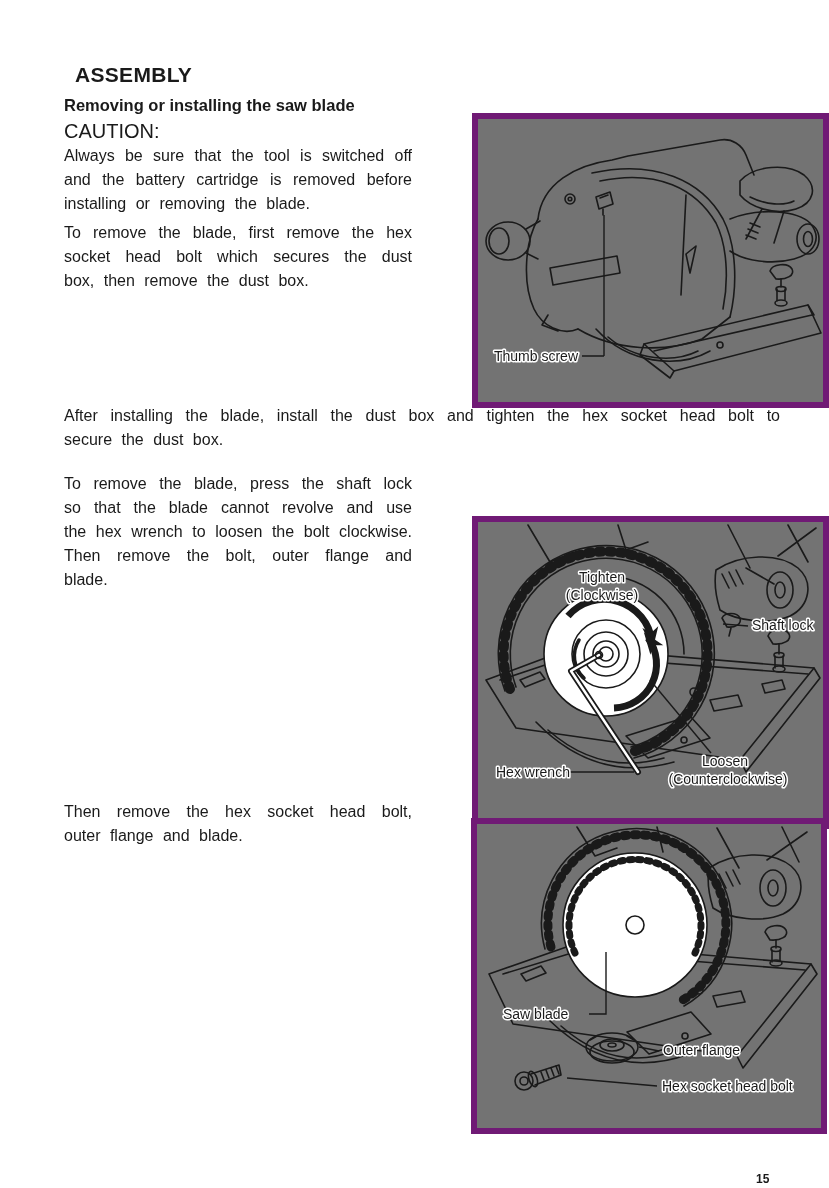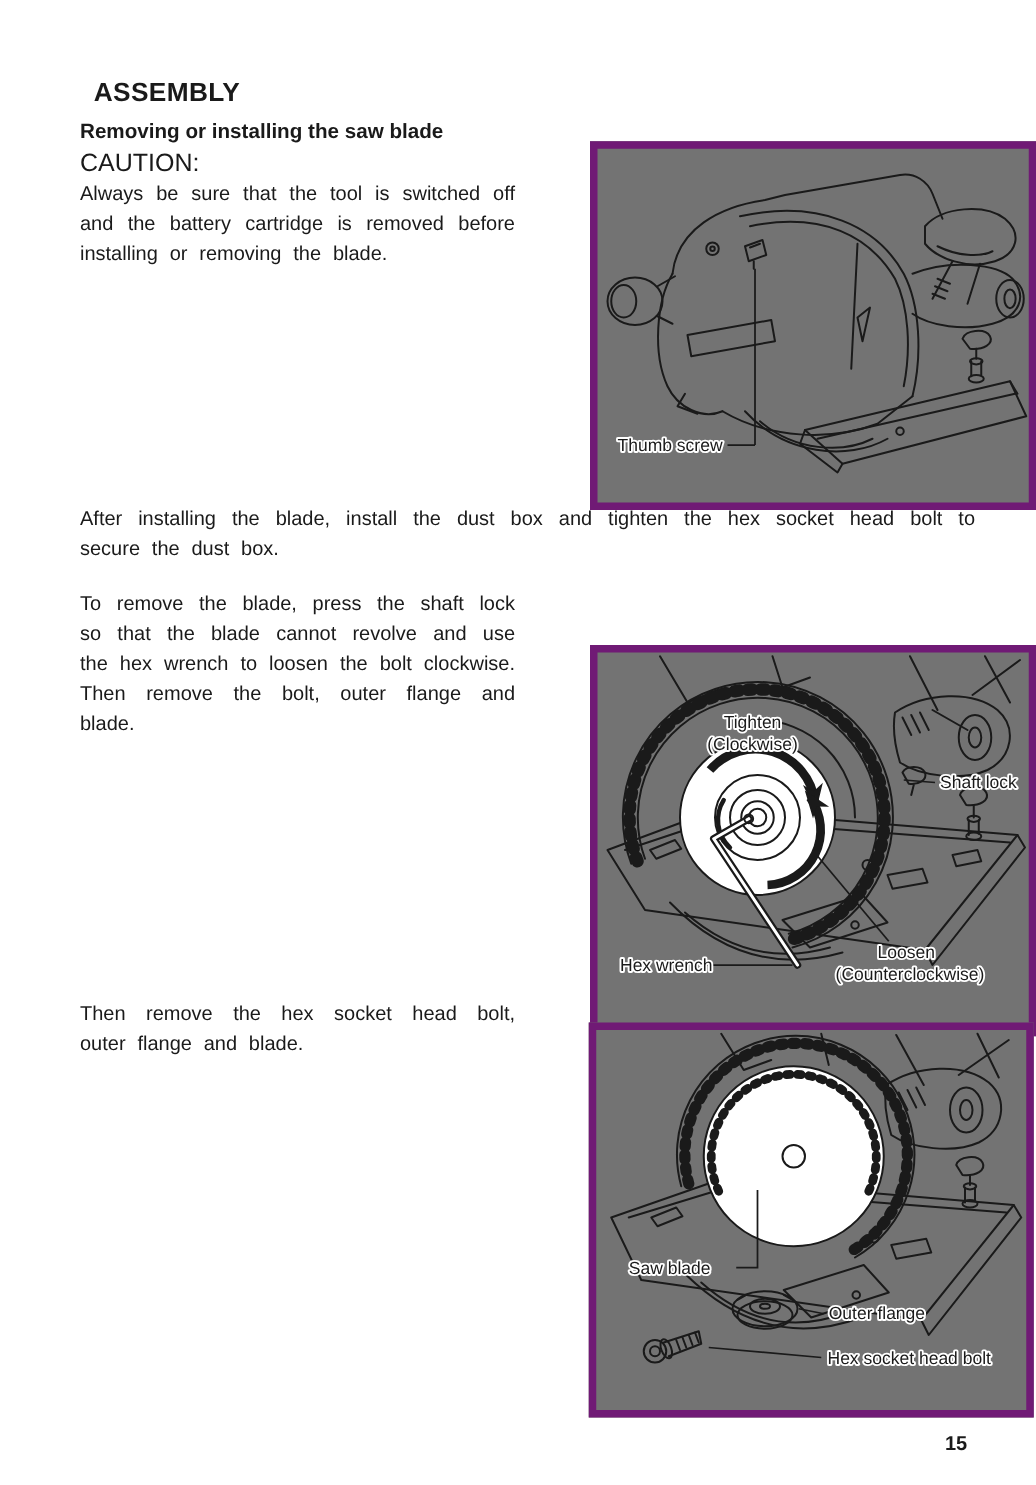--- a/index.html
+++ b/index.html
@@ -11,21 +11,21 @@
   .h1 { font-size:21px; font-weight:bold; letter-spacing:.3px; }
   .h2 { font-size:16.5px; font-weight:bold;text-align:center; }
   .plain { font-size:20px; }
   .body-text {
     font-size:16px; line-height:24px; text-align:justify; text-align-last:left;
     word-spacing:5px;
   }
   .figure {
     position:absolute; border:6px solid #701a75; background:#737373;
   }
-  .pageno { font-size:16px; font-weight:bold; }
+  .pageno { font-size:12px; font-weight:bold;margin-top:25px; }
   svg text {
     font-family:"Liberation Sans", sans-serif; font-size:14px; fill:#1a1a1a;
     paint-order:stroke; stroke:#ffffff; stroke-width:3px; stroke-linejoin:round;
   }
   svg .art { fill:none; stroke:#1a1a1a; stroke-width:1.6; stroke-linecap:round; stroke-linejoin:round; }
   svg .teeth { fill:none; stroke:#1a1a1a; }
   svg .arrow { fill:none; stroke:#1a1a1a; stroke-width:7; }
   svg .lead { fill:none; stroke:#1a1a1a; stroke-width:1.4; }
 </style>
 </head>
@@ -34,20 +34,21 @@
 <main class="page">
 
   <h1 class="abs h1" style="left:75px; top:63px;">ASSEMBLY</h1>
 
   <h2 class="abs h2" style="left:64px; top:96px;">Removing or installing the saw blade</h2>
 
   <p class="abs plain" style="left:64px; top:120px;">CAUTION:</p>
 
   <p class="abs body-text" style="left:64px; top:144px; width:348px;">Always be sure that the tool is switched off and the battery cartridge is removed before installing or removing the blade.</p>
 
+  <p class="abs body-text" style="left:64px; top:221px; width:348px;">To remove the blade, first remove the hex socket head bolt which secures the dust box, then remove the dust box.</p>
 
   <figure class="figure" style="left:432px; top:97px; width:345px; height:283px;">
     <svg width="345" height="283" viewBox="0 0 345 283">
       <g class="art">
 
         <ellipse cx="30" cy="122" rx="22" ry="19"></ellipse>
         <ellipse cx="21" cy="122" rx="10" ry="13"></ellipse>
         <path d="M48,110 L62,102 M48,134 L60,140"></path>
 
         <path d="M60,100 C64,64 98,46 134,41 L150,37 L242,21 C254,19 264,26 268,36 L276,56"></path>

